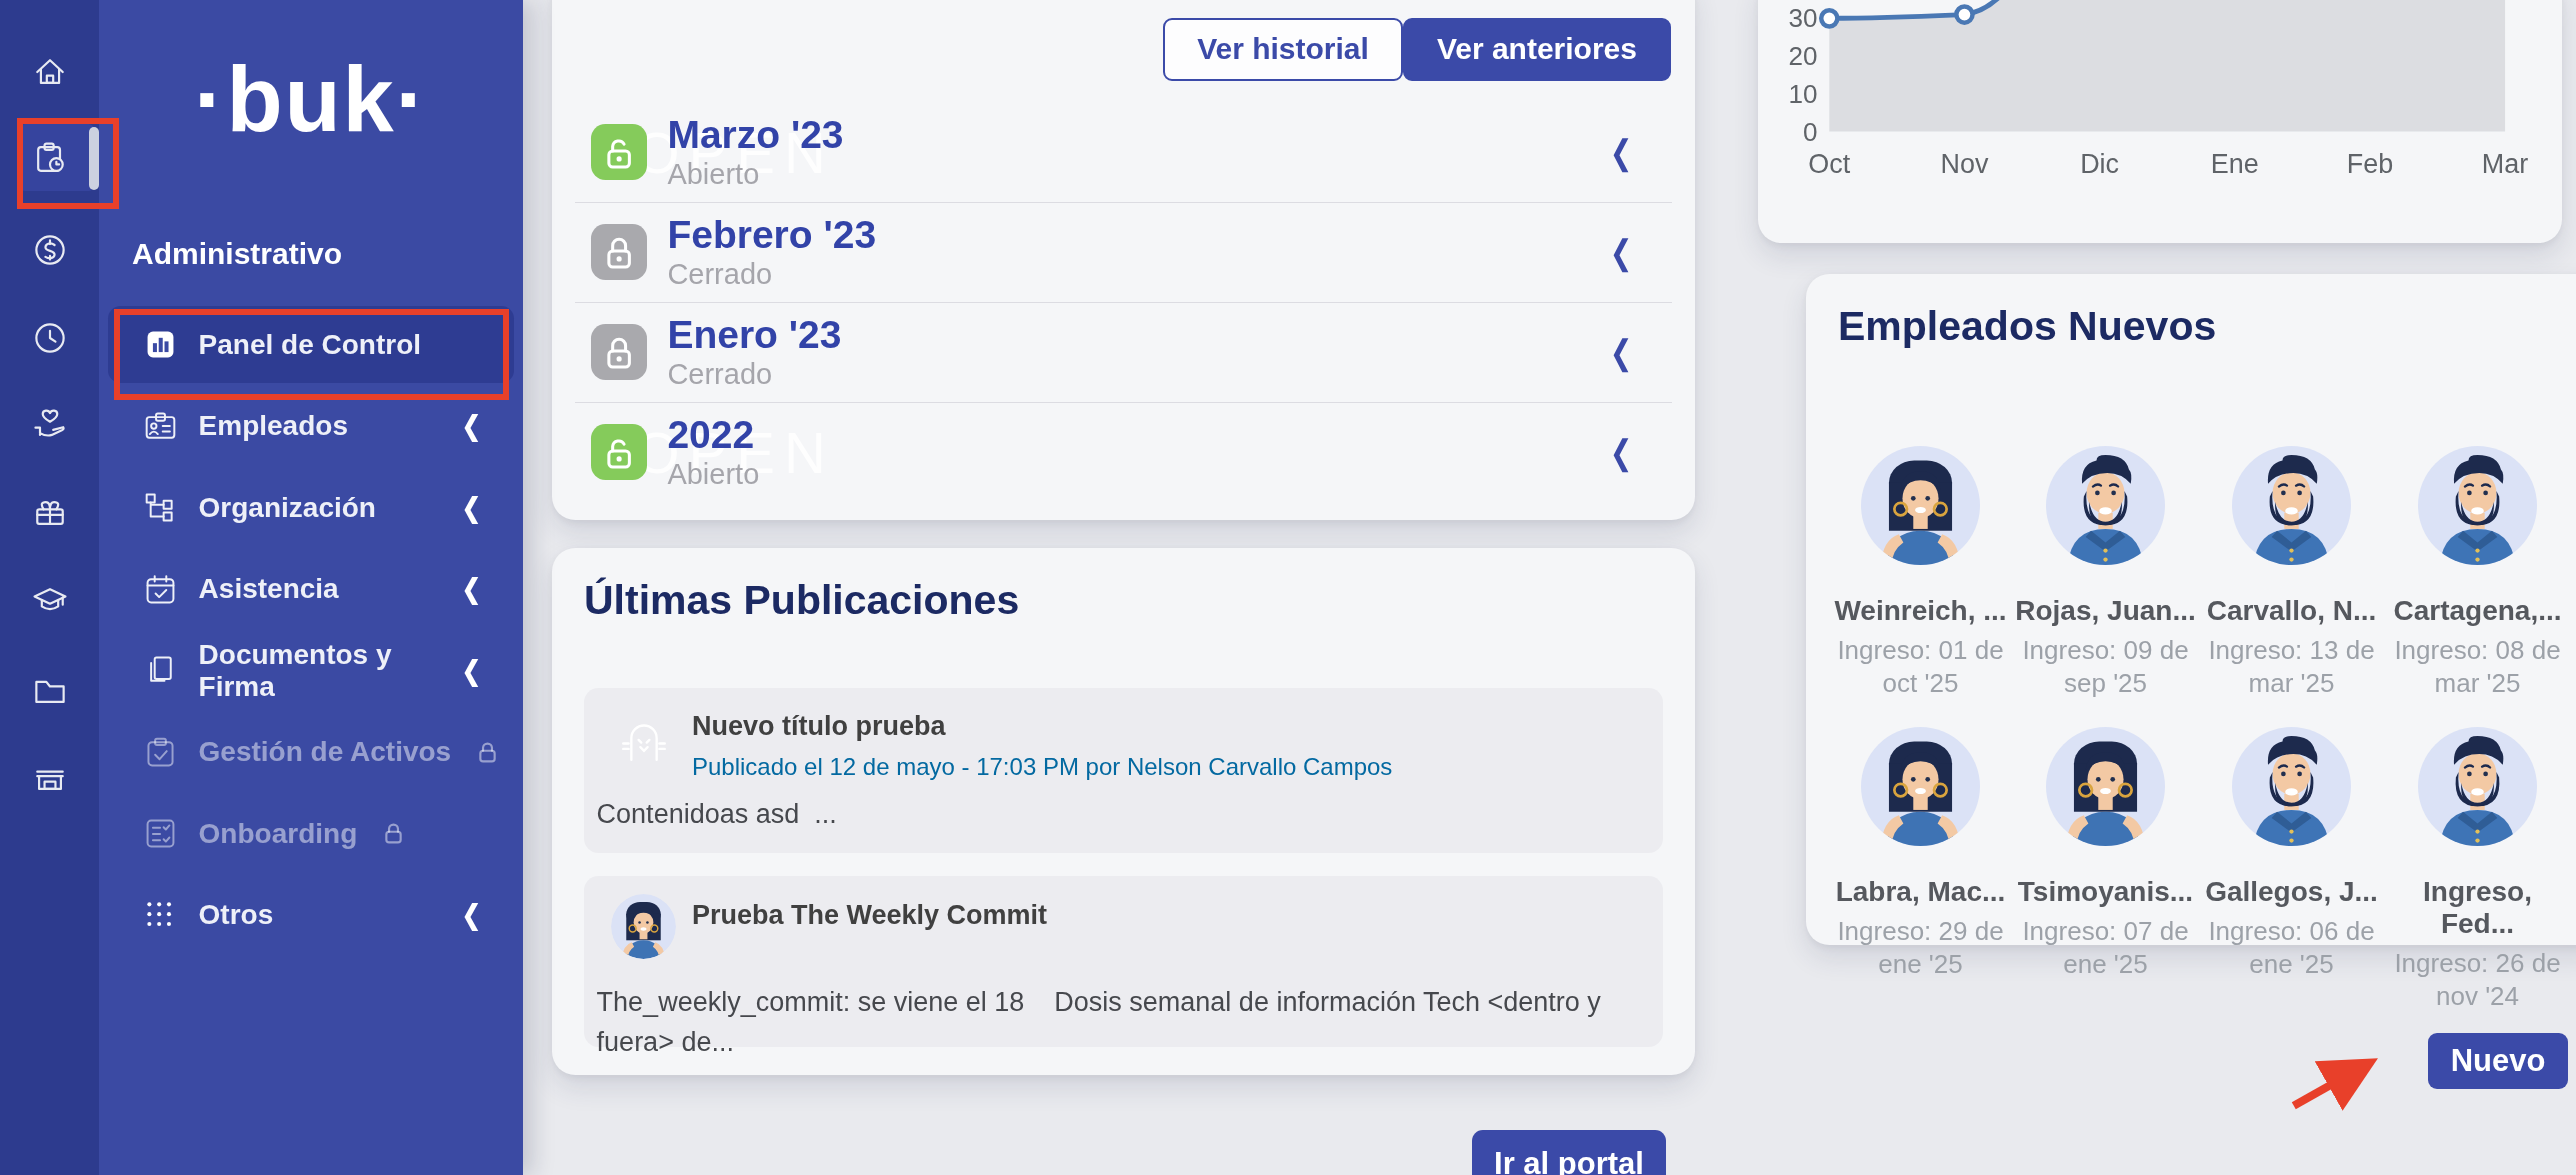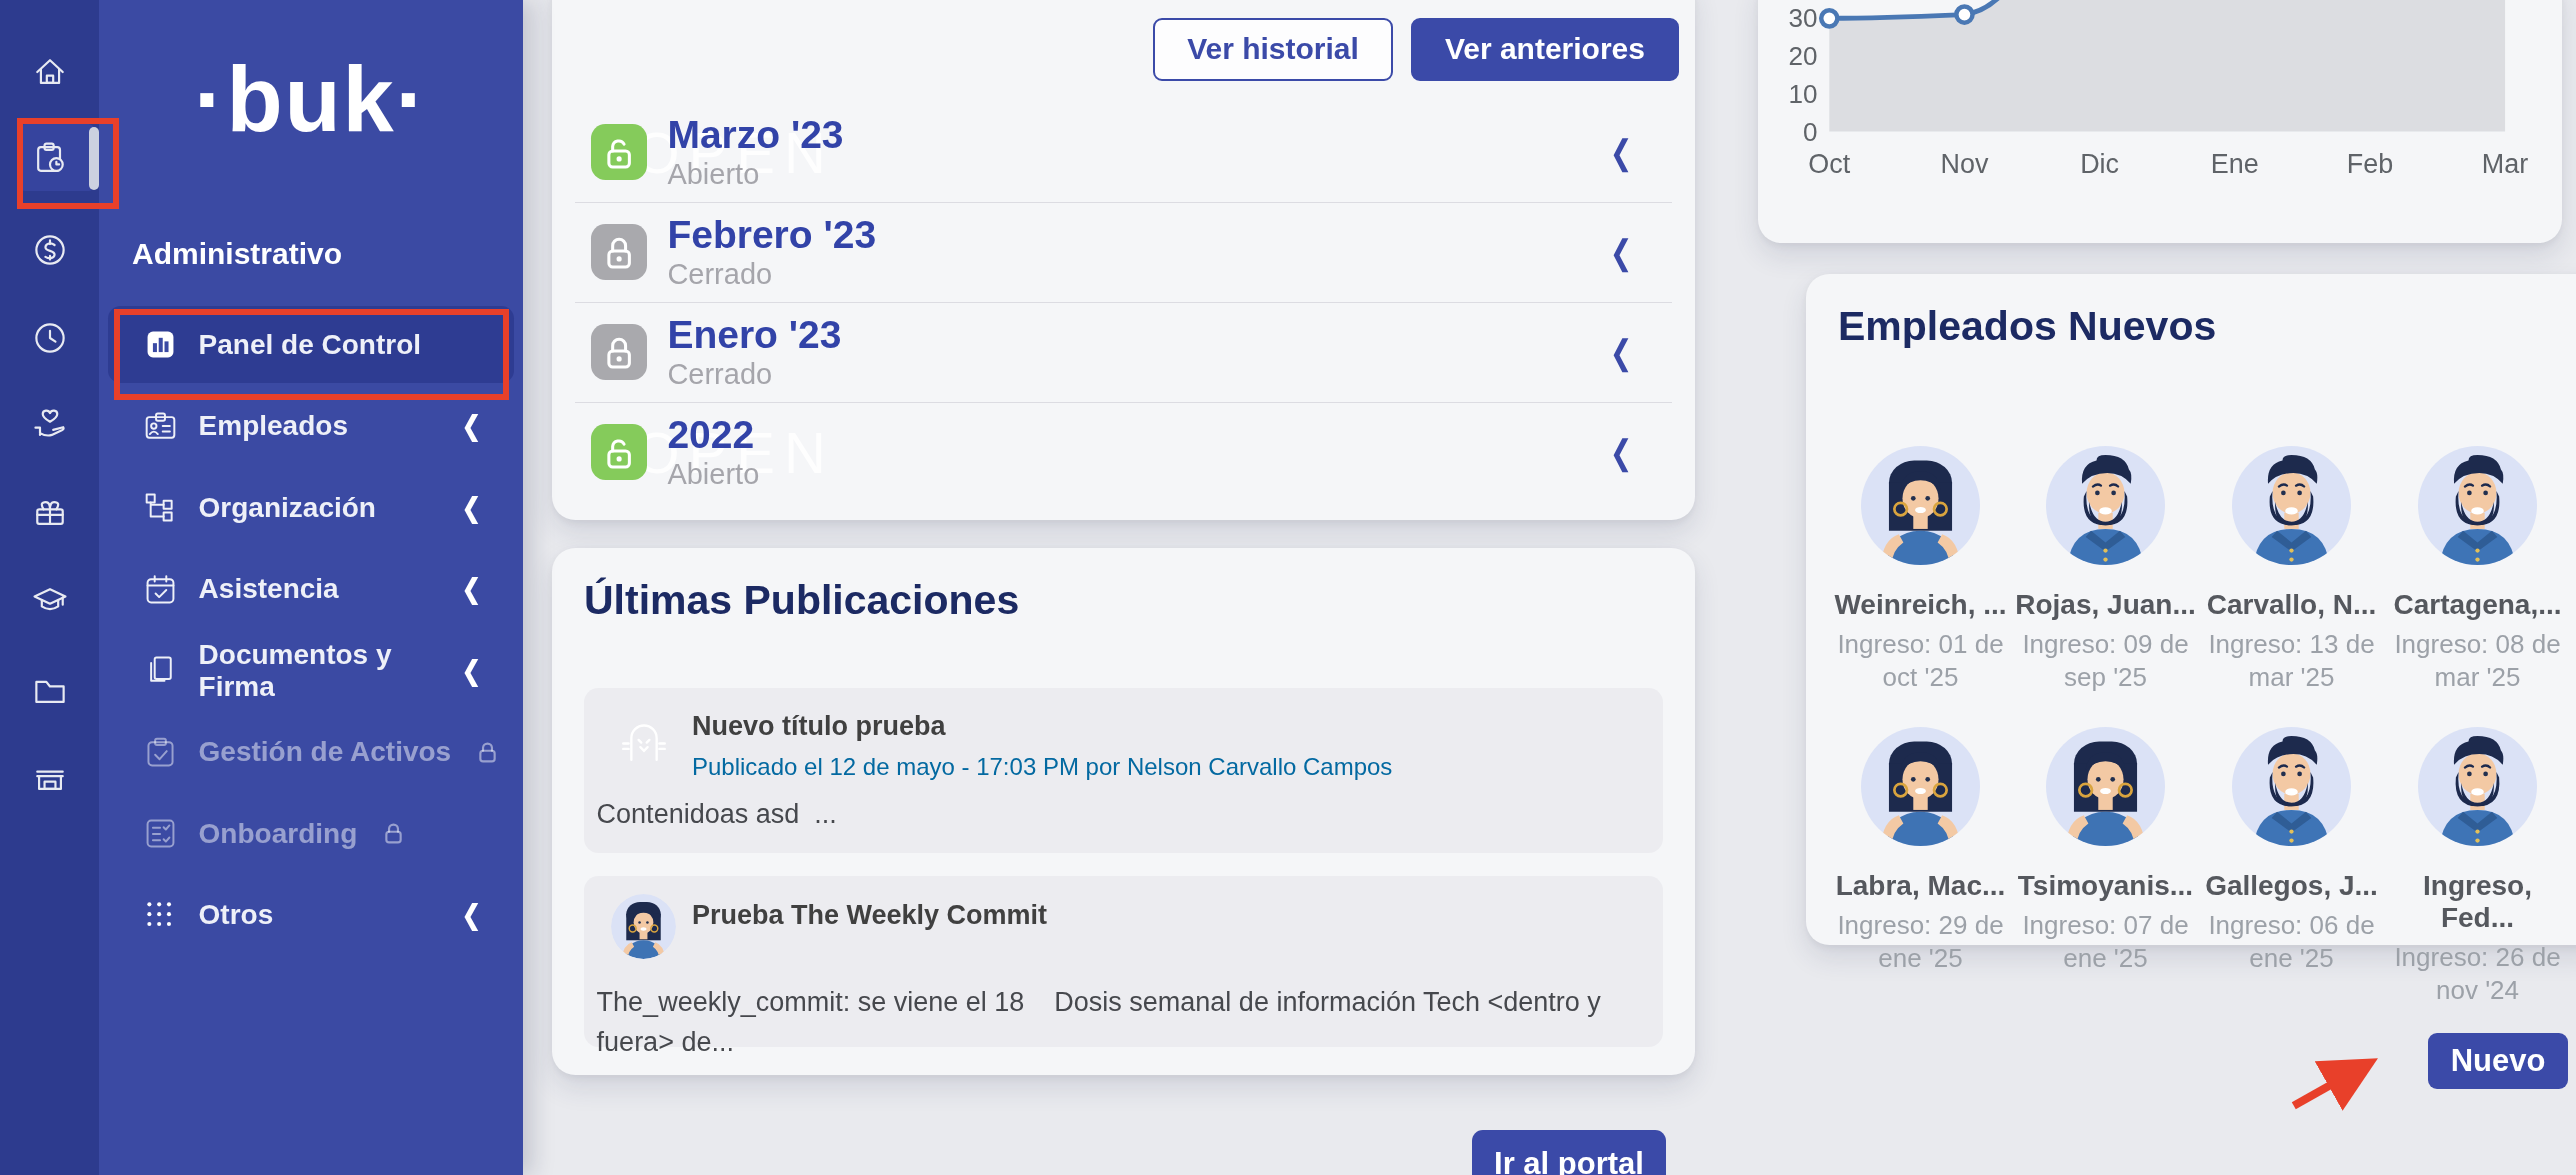--- a/index.html
+++ b/index.html
@@ -33,21 +33,21 @@
 
   
   .card{position:absolute;background:#f5f6f8;border-radius:23.4px;
         box-shadow:0 12.6px 27px rgba(45,50,90,.12), 0 2.7px 7.2px rgba(0,0,0,.05);}
   #periods-card{left:552px;top:-23.4px;width:1143px;height:543px;}
   #pubs-card{left:552px;top:548px;width:1143px;height:527px;}
   #chart-card{left:1758px;top:-23.4px;width:804px;height:266px;}
   #emp-card{left:1806px;top:274px;width:804px;height:671px;}
 
   
-  .pc-actions{position:absolute;top:41px;right:16px;display:flex;gap:18px;align-items:flex-end;}
+  .pc-actions{position:absolute;top:41px;right:24px;display:flex;align-items:flex-end;}
   .btn{display:flex;align-items:center;justify-content:center;border-radius:9px;
        font-size:30px;font-weight:600;cursor:pointer;user-select:none;}
   .btn-outline{background:#fdfdfe;border:2.7px solid #3b4aa8;color:#3b4aa8;height:59px;padding:0 32px;}
   .btn-fill{background:#3b4aa8;color:#fff;height:59px;padding:0 32px;border:2.7px solid #3b4aa8;}
   .rows{position:absolute;left:23.4px;right:23.4px;top:126px;}
   .prow{position:relative;height:99px;display:flex;align-items:center;padding-left:16px;}
   .prow:not(:last-child){border-bottom:1.8px solid #dcdce2;}
   .ptile{width:56px;height:56px;border-radius:14.4px;flex:0 0 auto;display:flex;align-items:center;justify-content:center;position:relative;z-index:1;}
   .ptile.open{background:#85cb5b;}
   .ptile.closed{background:#a9a9ad;}
@@ -74,21 +74,21 @@
   #portal-btn{position:absolute;left:1472px;top:1130px;width:194px;height:67px;z-index:2;
               background:#3b4aa8;color:#fff;border-radius:10.8px;font-size:31px;}
 
   
   #chart-svg{position:absolute;left:0;top:0;}
   #chart-svg text{font-family:"Liberation Sans",sans-serif;}
 
   
   .emp{position:absolute;width:189px;text-align:center;cursor:pointer;}
   .emp-avatar{width:119px;height:119px;margin:0 auto;}
-  .emp-name{margin-top:24px;font-size:28px;font-weight:700;color:#55585e;}
+  .emp-name{margin-top:30px;font-size:28px;font-weight:700;color:#55585e;}
   .emp-ing{font-size:26px;color:#9ca1a8;line-height:33px;}
   .emp-ing.first{margin-top:7.2px;}
   #nuevo-btn{position:absolute;left:622px;top:759px;width:140px;height:56px;border-radius:9px;
              background:#3b4aa8;color:#fff;font-size:31px;}
 
   
   .ann-box{position:absolute;border:6.3px solid #e8402a;z-index:20;pointer-events:none;}
   #ann-box-rail{left:17px;top:118px;width:90px;height:79px;}
   #ann-box-menu{left:114px;top:309px;width:383px;height:79px;}
   #ann-arrow{position:absolute;left:0;top:0;width:2576px;height:1176px;z-index:20;pointer-events:none;}

